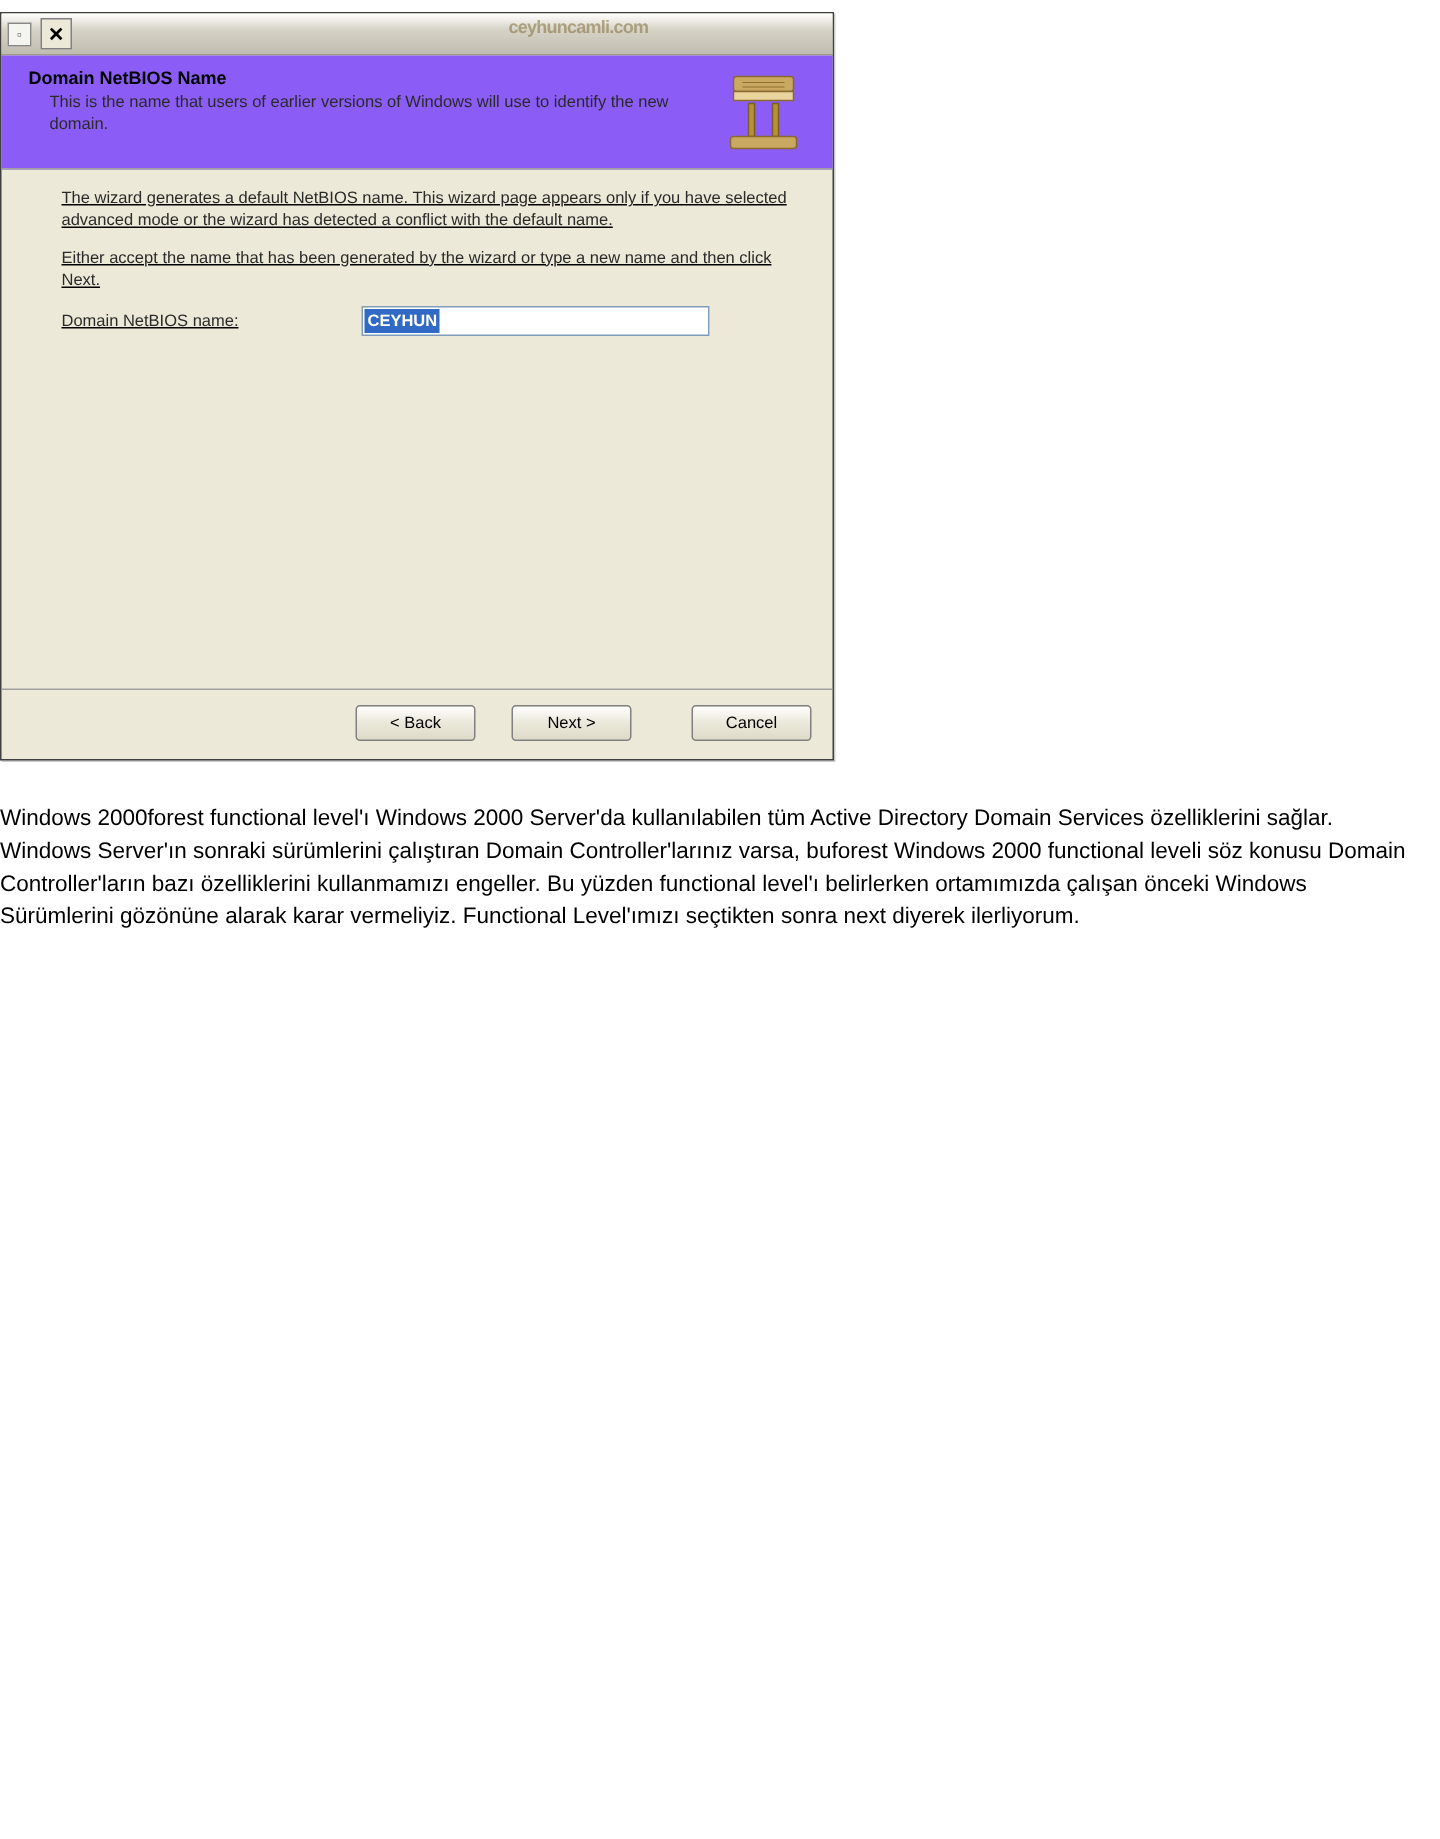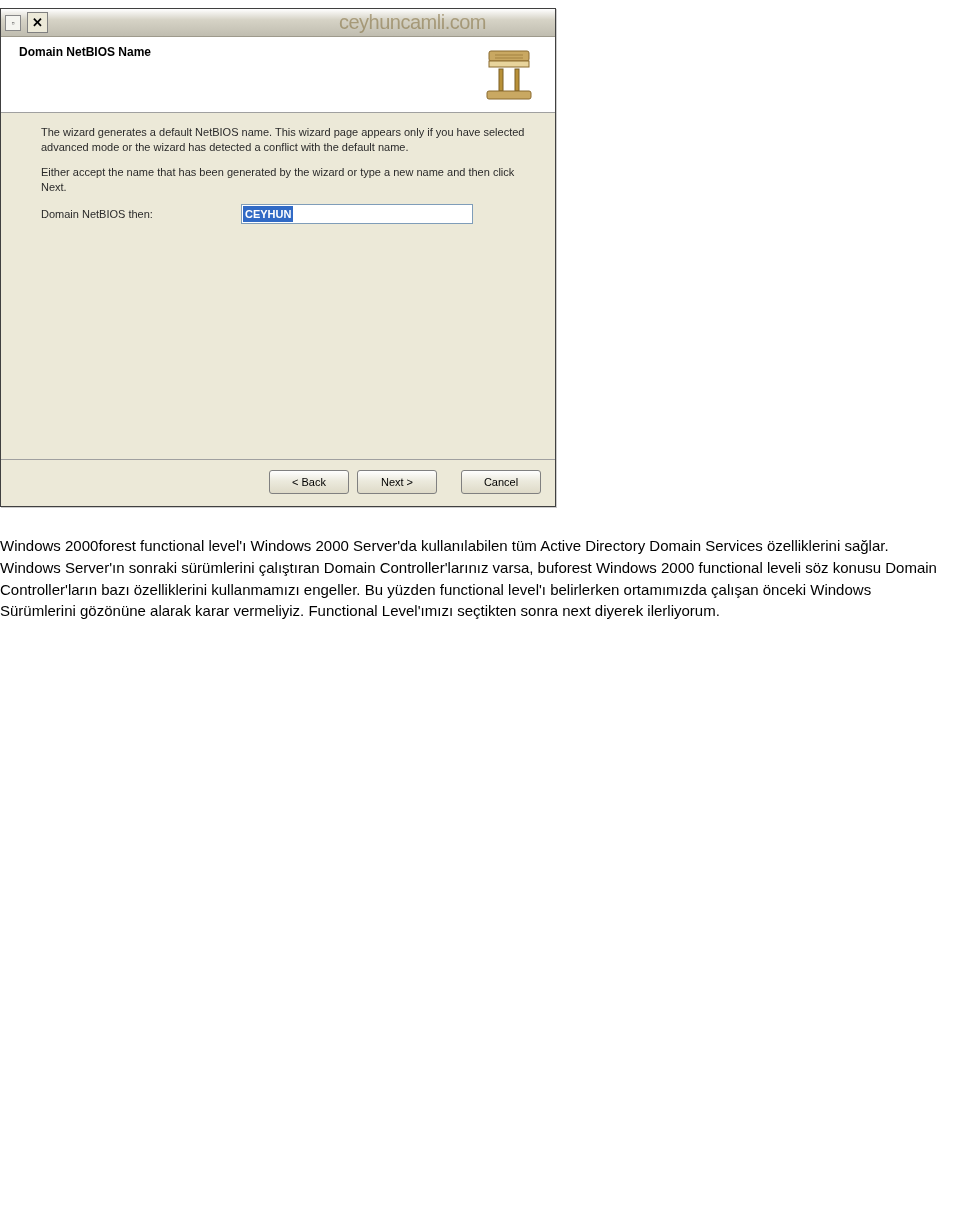--- a/index.html
+++ b/index.html
@@ -45,22 +45,22 @@
       font-weight: bold;
       color: #2a2a2a;
       flex: 1;
       white-space: nowrap;
       overflow: hidden;
     }
     .watermark {
       position: absolute;
       left: 338px;
       top: 2px;
-      font-size: 20px;
-      font-weight: normal;
+      font-size: 12px;
+      font-weight: bold;
       color: rgba(130,110,60,0.55);
       font-family: Verdana, Arial, sans-serif;
       pointer-events: none;
       letter-spacing: -0.5px;
     }
     .close-btn {
       width: 21px;
       height: 21px;
       background: #ece9d8;
       border: 1px solid #808080;
@@ -69,21 +69,21 @@
       justify-content: center;
       font-size: 13px;
       font-family: Arial, sans-serif;
       font-weight: bold;
       color: #000;
       cursor: pointer;
     }
     
     
     .banner {
-      background: #ffffff;
+      background: #8b5cf6;
       border-bottom: 1px solid #a0a0a0;
       padding: 8px 90px 12px 18px;
       position: relative;
       min-height: 76px;
     }
     .banner-heading {
       font-size: 12px;
       font-weight: bold;
       color: #000;
       margin-bottom: 2px;
@@ -103,20 +103,21 @@
       display: flex;
       align-items: center;
       justify-content: center;
     }
     .banner-logo svg { width: 56px; height: 56px; }
     
     
     .content {
       padding: 12px 24px 8px 40px;
       min-height: 346px;
+      text-decoration: underline;
     }
     .content-text {
       font-size: 11px;
       color: #2a2a2a;
       line-height: 1.35;
       margin-bottom: 10px;
     }
     
     .field-row {
       display: flex;
@@ -156,21 +157,21 @@
       pointer-events: none;
       line-height: 14px;
     }
     
     
     .button-bar {
       border-top: 1px solid #a0a0a0;
       padding: 10px 14px 12px 0;
       display: flex;
       justify-content: flex-end;
-      gap: 8px;
+      gap: 24px;
     }
     .wiz-btn {
       width: 80px;
       height: 24px;
       background: linear-gradient(180deg, #ffffff 0%, #eceadd 45%, #dedac8 100%);
       border: 1px solid #808080;
       border-radius: 3px;
       font-size: 11px;
       font-family: Tahoma, Arial, sans-serif;
       color: #000;
@@ -195,38 +196,39 @@
   <div class="titlebar">
     <div class="app-icon">▫</div>
     <div class="watermark">ceyhuncamli.com</div>
     <div class="close-btn">
       <span>✕</span>
     </div>
   </div>
 
   <div class="banner">
     <div class="banner-heading">Domain NetBIOS Name</div>
+    <div class="banner-desc">This is the name that users of earlier versions of Windows will use to identify the new domain.</div>
     <div class="banner-logo">
       <svg viewBox="0 0 56 56">
         <rect x="8" y="4" width="40" height="10" rx="2" fill="#c9a862" stroke="#8a6a2e"></rect>
         <rect x="8" y="14" width="40" height="6" fill="#e8d49c" stroke="#8a6a2e"></rect>
         <rect x="18" y="22" width="4" height="22" fill="#b89038" stroke="#7a5f24"></rect>
         <rect x="34" y="22" width="4" height="22" fill="#b89038" stroke="#7a5f24"></rect>
         <rect x="6" y="44" width="44" height="8" rx="2" fill="#c9a862" stroke="#8a6a2e"></rect>
         <line x1="14" y1="8" x2="42" y2="8" stroke="#8a6a2e" stroke-width="0.6"></line>
         <line x1="14" y1="11" x2="42" y2="11" stroke="#8a6a2e" stroke-width="0.6"></line>
       </svg>
     </div>
   </div>
 
   <div class="content">
     <div class="content-text">The wizard generates a default NetBIOS name. This wizard page appears only if you have selected advanced mode or the wizard has detected a conflict with the default name.</div>
     <div class="content-text">Either accept the name that has been generated by the wizard or type a new name and then click Next.</div>
     <div class="field-row">
-      <div class="field-label">Domain NetBIOS then:</div>
+      <div class="field-label">Domain NetBIOS name:</div>
       <div class="field-input-wrap">
         <input class="field-input" type="text" value="CEYHUN" style="">
         <div class="field-selection-overlay">CEYHUN</div>
       </div>
     </div>
   </div>
 
   <div class="button-bar">
     <button class="wiz-btn">&lt; Back</button>
     <button class="wiz-btn">Next &gt;</button>

